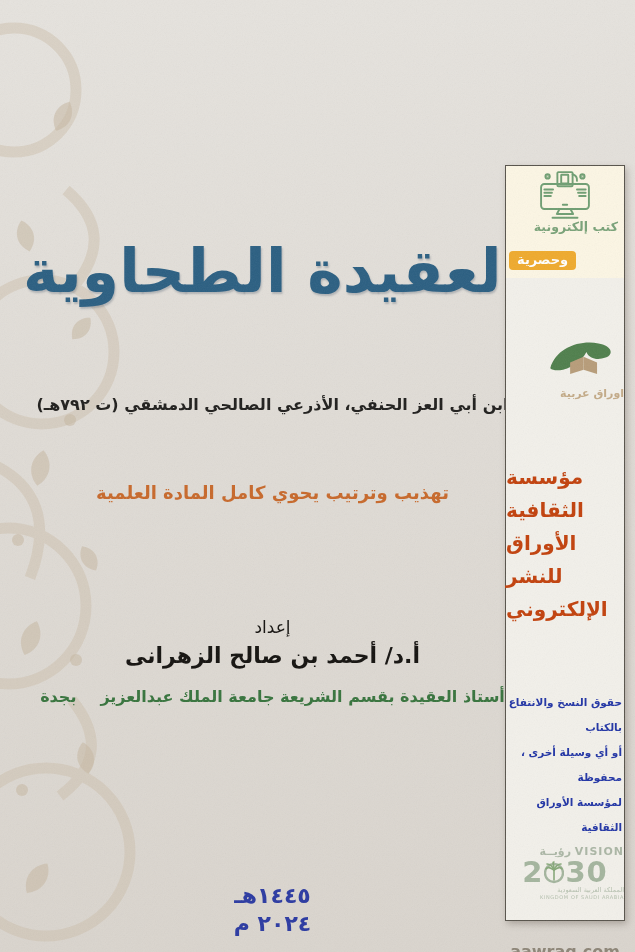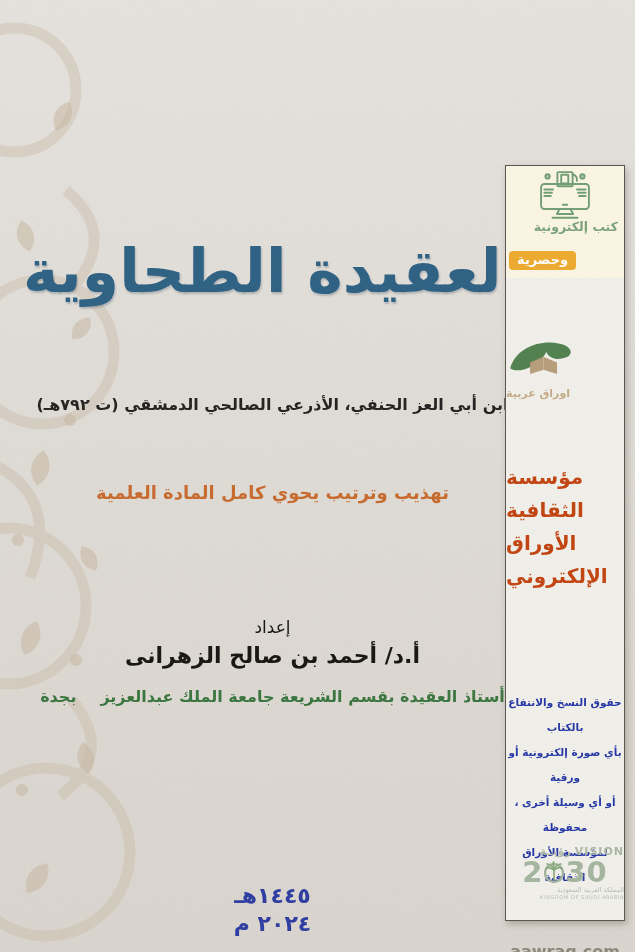--- a/index.html
+++ b/index.html
@@ -29,25 +29,25 @@
     background:#f2f0ea; border:1px solid #57534b; box-sizing:border-box;
     box-shadow:2px 3px 7px rgba(80,70,60,.35);
   }
   .badge { position:absolute; top:0; left:0; right:0; height:112px; background:#fcf6e4; }
   .badge .monitor { display:block; margin:5px auto 0; }
   .badge-line1 { direction:rtl; text-align:right; padding:0 6px; font-size:12.5px;
                  font-weight:bold; color:#79a278; margin-top:-2px; }
   .badge-pill { position:absolute; left:3px; top:85px; background:#efaa2d; color:#ffffff;
                 font-weight:bold; font-size:13px; padding:1px 8px 3px; border-radius:4px;
                 direction:rtl; }
-  .awraq-block { position:absolute; top:170px; left:0; right:0; text-align:left; }
+  .awraq-block { position:absolute; top:170px; left:0; right:0; text-align:right; }
   .awraq-name  { font-size:11px; font-weight:bold; color:#c3aa87; margin-top:1px; }
   .org-block   { position:absolute; top:295px; left:0; right:0; text-align:left; direction:rtl;
                  font-size:20px; font-weight:bold; color:#c2410c; line-height:33px; }
-  .copyright   { position:absolute; top:524px; left:2px; right:2px; text-align:center; direction:rtl;
+  .copyright   { position:absolute; top:524px; left:2px; right:2px; direction:rtl;
                  font-size:10.5px; font-weight:bold; color:#2134a5; line-height:25px; }
   .vision      { position:absolute; top:679px; left:0; right:0; text-align:right; color:#abb6a5; }
   .vision-label{ font-size:11px; font-weight:bold; letter-spacing:1px; }
   .vision-year { display:flex; justify-content:center; align-items:center; gap:1px;
                  font-size:29px; font-weight:bold; letter-spacing:1px; line-height:28px; color:#a4b59e; }
   .vision-country-ar { font-size:6.5px; line-height:8px; color:#b4bfad; }
   .vision-country-en { font-size:5px; letter-spacing:.6px; color:#b4bfad; }
   .website     { position:absolute; top:736px; left:0; right:0; text-align:center;
                  font-size:16px; font-weight:bold; color:#8d8577;margin-top:40px; }
 </style>
@@ -132,26 +132,26 @@
         <path fill="#b79c79" d="M34,36 L53,28 L53,46 L34,52 Z"></path>
         <path fill="#b79c79" d="M72,36 L53,28 L53,46 L72,52 Z"></path>
       </svg>
       <div class="awraq-name">اوراق عربية</div>
     </div>
 
     <div class="org-block">
       <div>مؤسسة</div>
       <div>الثقافية</div>
       <div>الأوراق</div>
+      <div>للنشر</div>
       <div>الإلكتروني</div>
     </div>
 
     <div class="copyright">
       <div>حقوق النسخ والانتفاع بالكتاب</div>
-      <div>بأي صورة إلكترونية أو ورقية</div>
       <div>أو أي وسيلة أخرى ، محفوظة</div>
       <div>لمؤسسة الأوراق الثقافية</div>
     </div>
 
     <div class="vision">
       <div class="vision-label">رؤيــة VISION</div>
       <div class="vision-year">
         <span>2</span>
         <svg width="20" height="24" viewBox="0 0 20 24" fill="none" stroke="#86a878" stroke-width="1.6" stroke-linecap="round">
           <circle cx="10" cy="13" r="9" stroke="#a4b59e" stroke-width="2.4"></circle>

